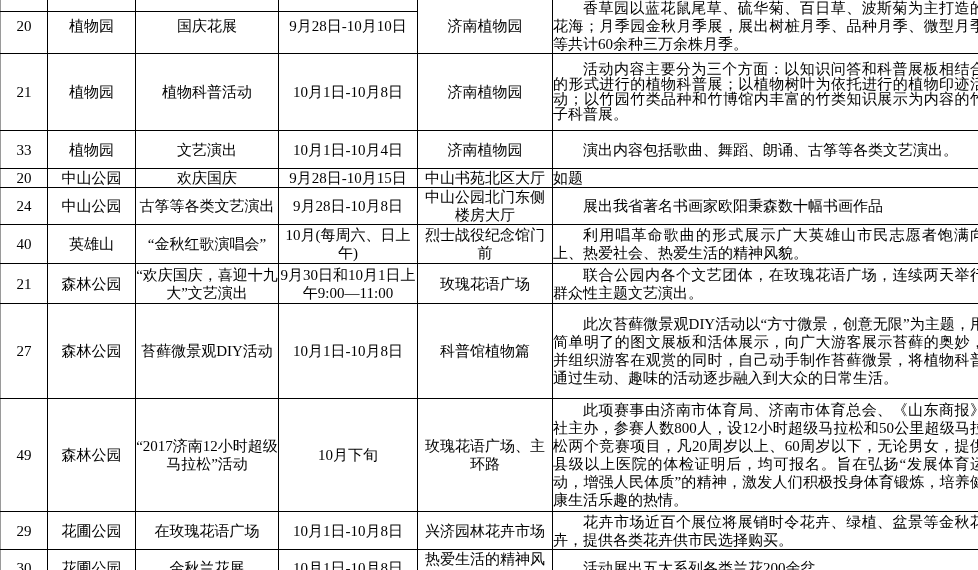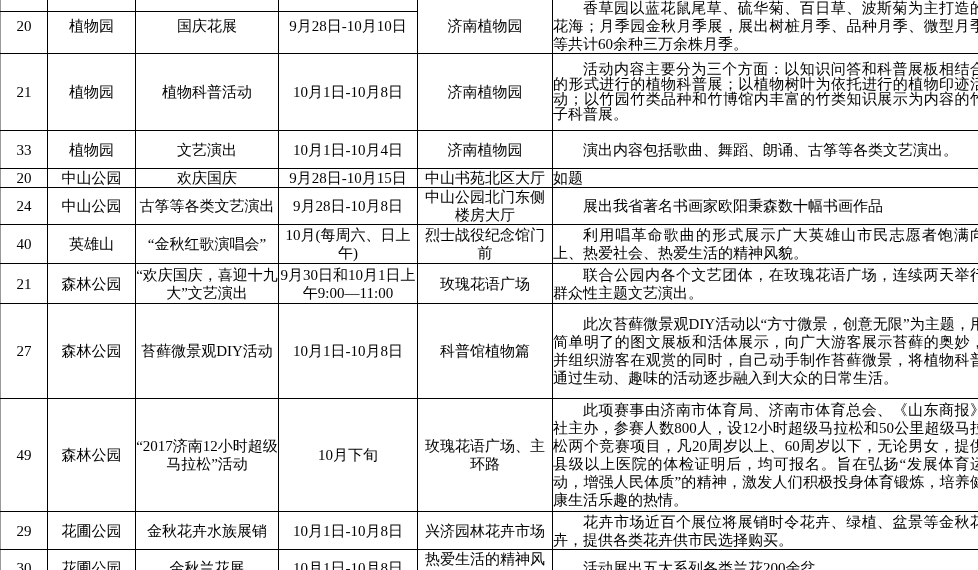--- a/index.html
+++ b/index.html
@@ -155,21 +155,21 @@
     <td class="cell">49</td>
     <td class="cell">森林公园</td>
     <td class="cell">“2017济南12小时超级马拉松”活动</td>
     <td class="cell">10月下旬</td>
     <td class="cell">玫瑰花语广场、主环路</td>
     <td class="desc-cell">此项赛事由济南市体育局、济南市体育总会、《山东商报》社主办，参赛人数800人，设12小时超级马拉松和50公里超级马拉松两个竞赛项目，凡20周岁以上、60周岁以下，无论男女，提供县级以上医院的体检证明后，均可报名。旨在弘扬“发展体育运动，增强人民体质”的精神，激发人们积极投身体育锻炼，培养健康生活乐趣的热情。</td>
   </tr>
         <tr class="row">
     <td class="cell">29</td>
     <td class="cell">花圃公园</td>
-    <td class="cell">金秋花卉水族展销</td>
+    <td class="cell">在玫瑰花语广场</td>
     <td class="cell">10月1日-10月8日</td>
     <td class="cell">兴济园林花卉市场</td>
     <td class="desc-cell">花卉市场近百个展位将展销时令花卉、绿植、盆景等金秋花卉，提供各类花卉供市民选择购买。</td>
   </tr>
         <tr class="row">
     <td class="cell">30</td>
     <td class="cell">花圃公园</td>
     <td class="cell">金秋兰花展</td>
     <td class="cell">10月1日-10月8日</td>
     <td class="cell">热爱生活的精神风貌</td>

